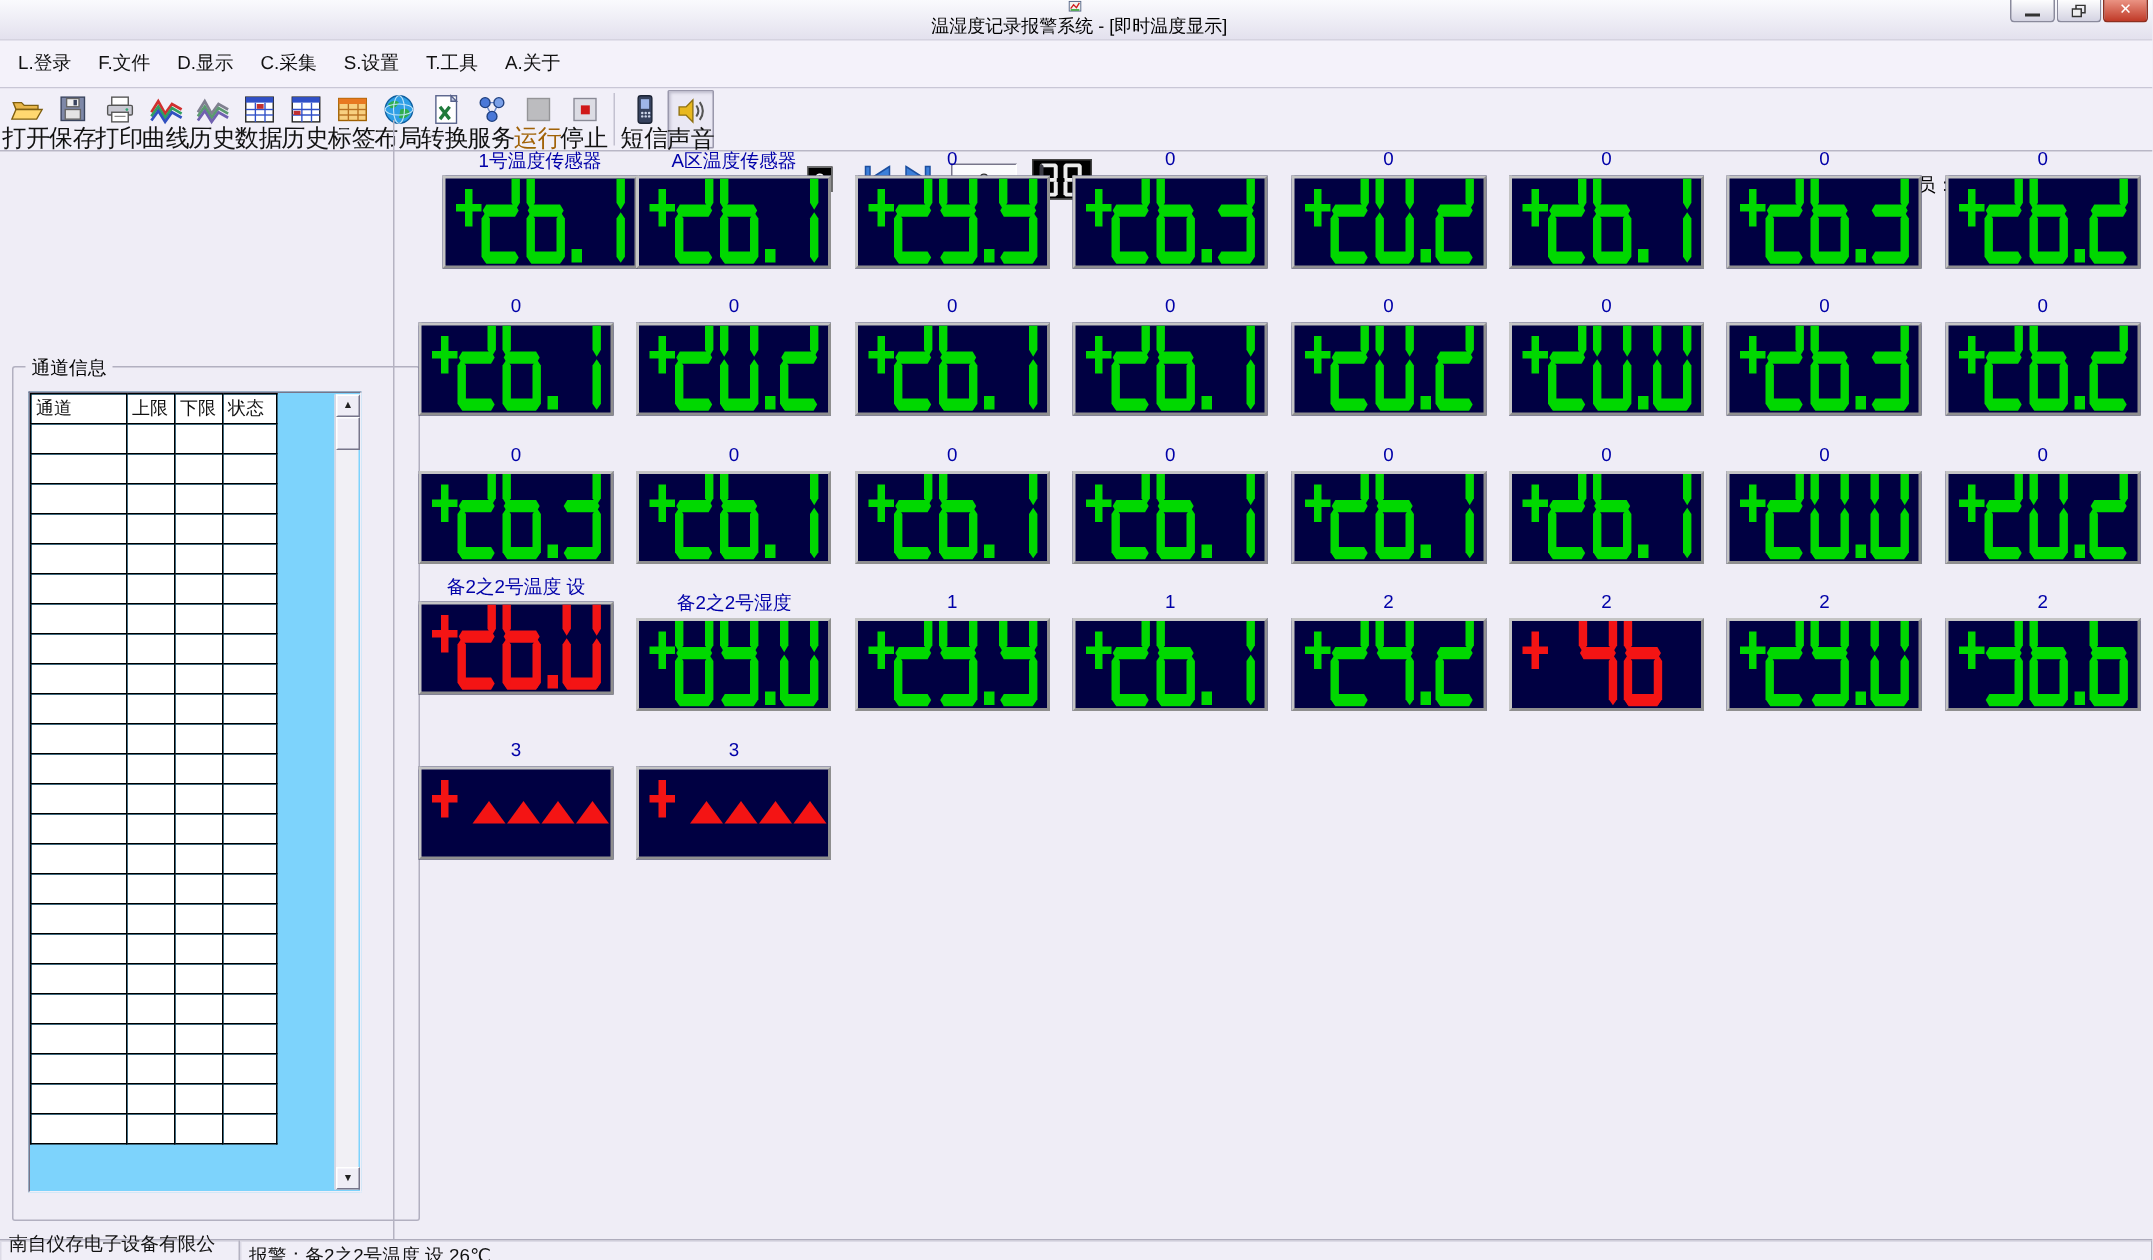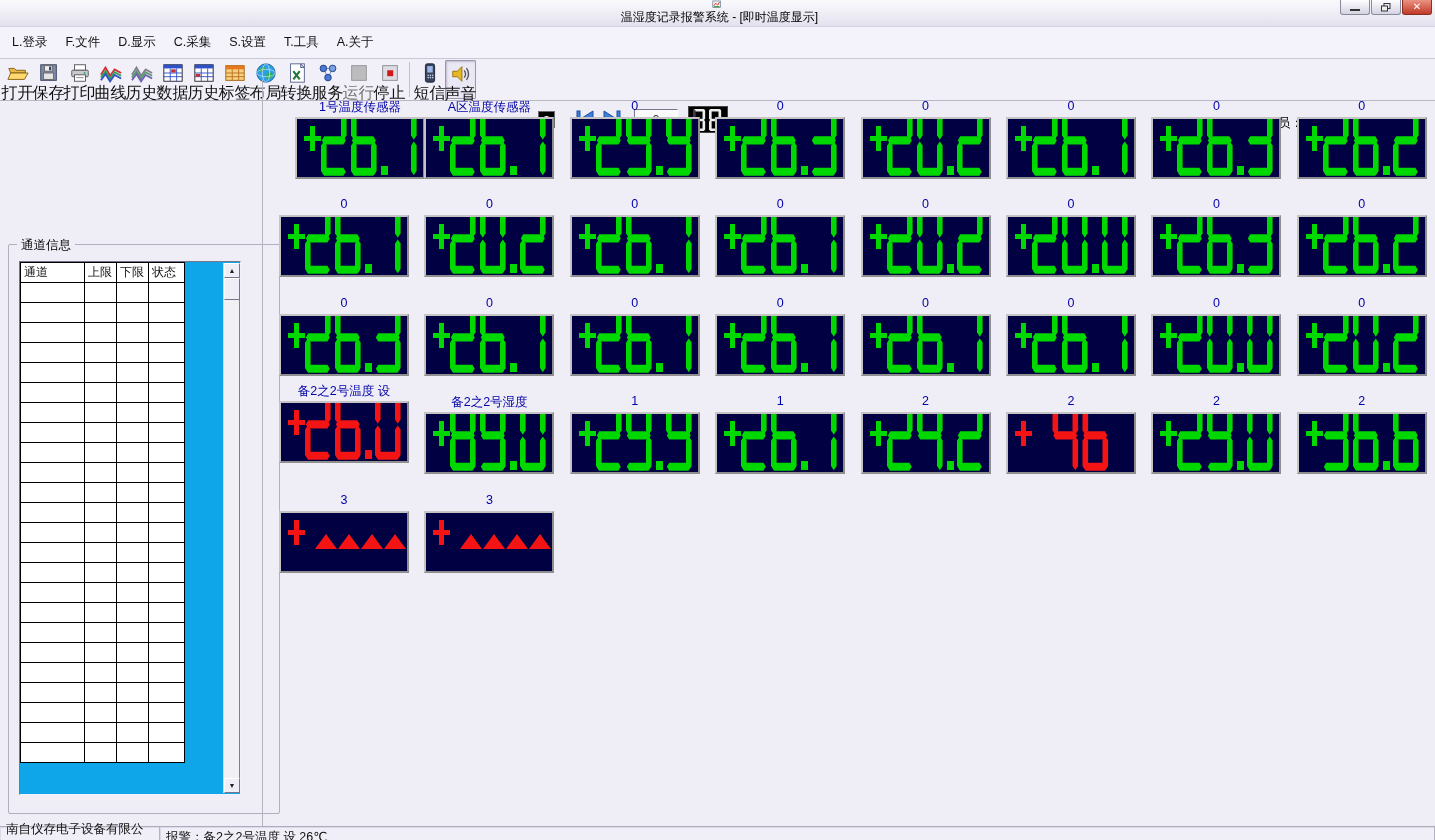--- a/index.html
+++ b/index.html
@@ -18,21 +18,21 @@
 
   
   .menubar { height:32px; background:#f4f2fa; border-bottom:1px solid #c9c7d6; display:flex; align-items:center; padding-left:3px; }
   .menu-item { padding:2px 9px; font-size:12.5px; cursor:default; }
 
   
   .toolbar { height:42px; background:#f1eff8; border-bottom:1px solid #b9b7c6; position:relative; display:flex; align-items:stretch; padding:1px 2px; }
   .tool-btn { width:31px; display:flex; flex-direction:column; align-items:center; justify-content:flex-start; padding-top:2px; }
   .tool-btn .ticon { width:23px; height:23px; display:flex; align-items:center; justify-content:center; }
   .tool-btn .tlabel { font-size:16px; line-height:1.1; white-space:nowrap; }
-  .tool-btn.disabled .tlabel { color:#737373; }
+  .tool-btn.disabled .tlabel { color:#a16207; }
   .tool-btn.pressed { border:1px solid #9a98ac; background:#eae8f4; box-shadow:inset 1px 1px 2px #bdbbcc; border-radius:1px; }
   .tool-sep { width:1px; background:#c3c1d0; margin:2px 4px; }
   .tb-center { position:absolute; top:0; left:0; width:100%; height:100%; pointer-events:none; }
   .tb-center > * { pointer-events:auto; position:absolute; }
   .counter-box { left:538px; top:52px; width:17px; height:17px; background:#000; border:1px solid #6a6a6a; color:#fff; font-size:11px; font-weight:bold; display:flex; align-items:center; justify-content:center; }
   .navbtn { top:50px; width:24px; height:20px; background:transparent; border:none; }
   .navbtn.prev { left:573px; } .navbtn.next { left:600px; }
   .page-input { left:634px; top:50px; width:44px; height:21px; border:1px solid #8a889c; border-top-color:#77758a; border-left-color:#77758a; border-bottom-color:#fff; border-right-color:#fff; background:#fbfbfd; text-align:center; font-size:12px; color:#333; font-family:inherit; }
   .led-counter { left:688px; top:47px; width:40px; height:27px; background:#000; border:1px solid #444; display:flex; align-items:center; justify-content:center; }
   .operator { left:1253px; top:56px; font-size:12.5px; color:#000; }
@@ -41,21 +41,21 @@
   .main { position:absolute; top:80px; left:0; right:0; bottom:0; }
   .vdivider { position:absolute; left:262px; top:80px; bottom:14px; width:1px; background:#b5b3c2; }
 
   .groupbox { position:absolute; border:1px solid #b2b0c0; border-radius:2px; }
   .groupbox .legend { position:absolute; top:-8px; left:8px; background:#efedf6; padding:0 4px; font-size:12.5px; color:#000; }
 
   .dev-field { position:absolute; left:18px; height:22px; display:flex; align-items:center; }
   .dev-field .flabel { width:52px; font-size:13px; letter-spacing:1px; }
   .dev-field input { width:148px; height:21px; background:#fbfbfc; border:1px solid; border-color:#77758a #f6f6fa #f6f6fa #77758a; box-shadow:inset 1px 1px 0 #c9c7d4; font-family:inherit; font-size:12px; padding:0 3px; }
 
-  .gridctl { position:absolute; left:10px; top:16px; width:222px; height:534px; background:#0ea5e9; border:1px solid; border-color:#77758a #f1eff8 #f1eff8 #77758a; }
+  .gridctl { position:absolute; left:10px; top:16px; width:222px; height:534px; background:#7dd3fc; border:1px solid; border-color:#77758a #f1eff8 #f1eff8 #77758a; }
   table.chan { border-collapse:collapse; table-layout:fixed; }
   table.chan th, table.chan td { border:1px solid #000; height:20px; font-weight:normal; font-size:12px; text-align:left; padding:1px 3px; background:#fff; overflow:hidden; }
   .sbar { position:absolute; right:1px; top:1px; bottom:1px; width:16px; background:#f1f0f5; border-left:1px solid #d8d6e2; }
   .sbtn { width:16px; height:15px; background:#efedf6; border:1px solid; border-color:#fff #77758a #77758a #fff; font-size:7px; color:#222; display:flex; align-items:center; justify-content:center; }
   .sbtn.down { position:absolute; bottom:0; }
   .sthumb { width:16px; height:22px; background:#efedf6; border:1px solid; border-color:#fff #77758a #77758a #fff; }
 
   
   .cell { position:absolute; width:130px; }
   .cell .dlabel { text-align:center; font-size:12.5px; color:#0000a8; height:18px; white-space:nowrap; }

